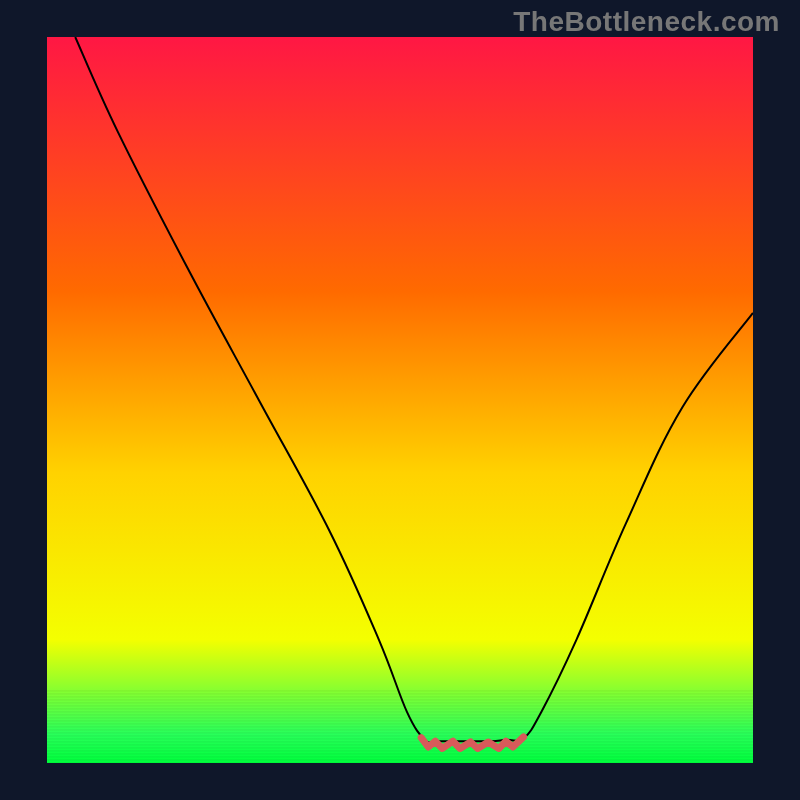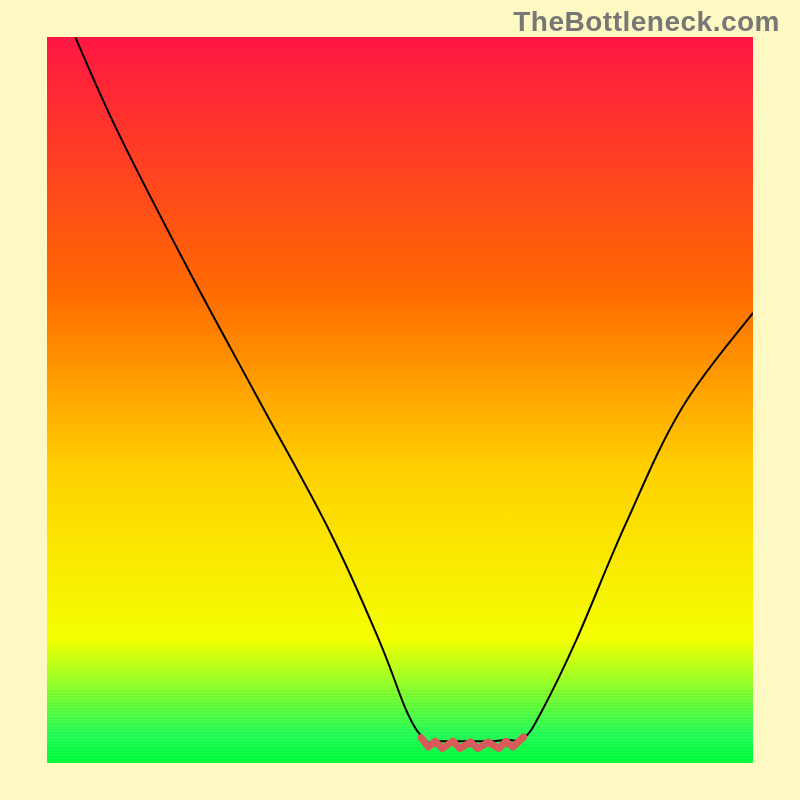--- a/index.html
+++ b/index.html
@@ -7,21 +7,21 @@
   padding: 0;
   width: 800px;
   height: 800px;
   background: #000;
   overflow: hidden;
 }
 .outer {
   position: relative;
   width: 800px;
   height: 800px;
-  background: #fef9c3;
+  background: #0f172a;
 }
 .watermark {
   position: absolute;
   top: 6px;
   right: 20px;
   color: #777;
   font-family: Arial, Helvetica, sans-serif;
   font-size: 28px;
   font-weight: bold;
   letter-spacing: 0.5px;

